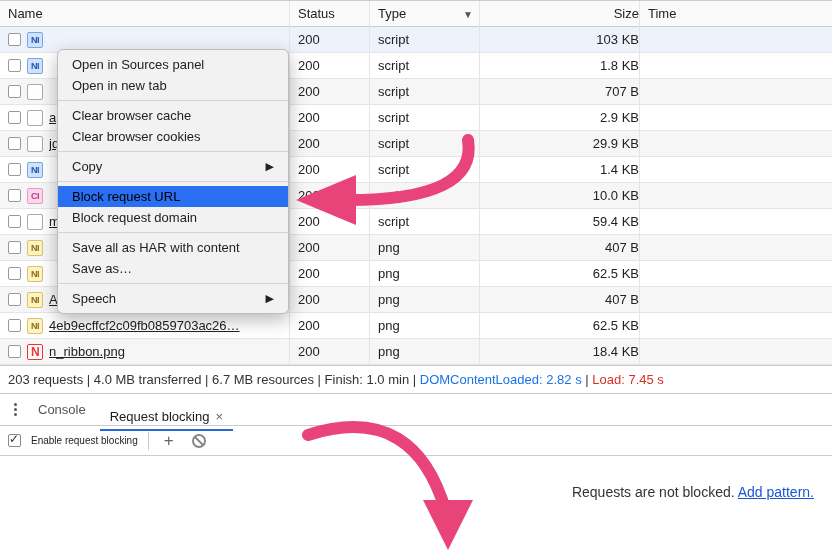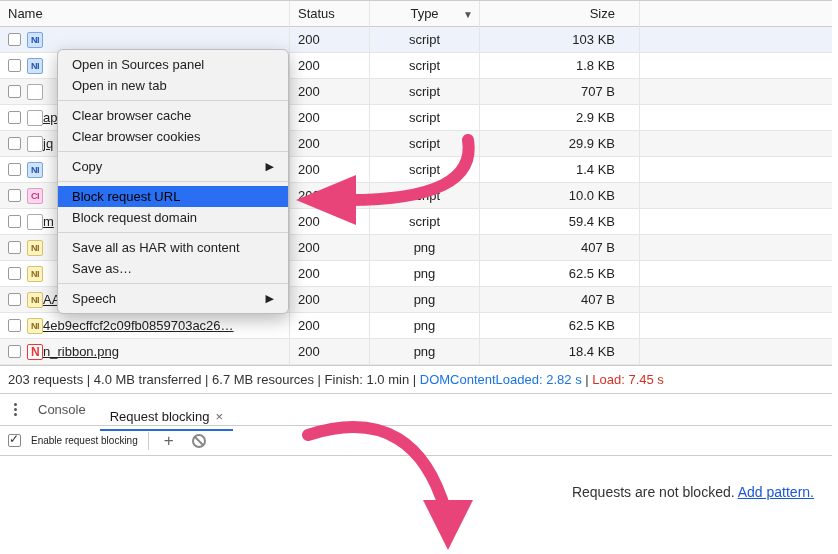--- a/index.html
+++ b/index.html
@@ -39,39 +39,40 @@
     border-right: 1px solid #e5e5e5;
     white-space: nowrap;
     overflow: hidden;
     text-overflow: ellipsis;
     height: 26px;
     display: flex;
     align-items: center;
   }
   .col-name   { width: 290px; }
   .col-status { width: 80px; }
-  .col-type   { width: 110px; justify-content: center; }
-  .col-size   { width: 160px; justify-content: flex-end; padding-right: 24px; }
+  .col-type   { width: 110px; }
+  .col-size   { width: 160px; justify-content: flex-end; padding-right: 0; }
   .col-time   { flex: 1; border-right: none; }
   .net-body { }
   .net-row { height: 26px; }
   .net-row.alt { background: #f6f6f6; }
   .net-row.sel { background: #eef3fb; }
   .chk {
     width: 13px; height: 13px;
     border: 1px solid #999;
     border-radius: 2px;
     margin-right: 6px;
     flex: 0 0 13px;
     background: #fff;
   }
   .ficon {
     width: 16px; height: 16px;
     border: 1px solid;
     border-radius: 2px;
+    margin-right: 6px;
     flex: 0 0 16px;
     display: flex; align-items: center; justify-content: center;
     font-size: 9px; font-weight: 700;
     font-family: Arial, sans-serif;
     letter-spacing: -0.5px;
   }
   .ficon.blue   { background: #cfe3ff; border-color: #7aa7e0; color: #2255aa; }
   .ficon.yellow { background: #fff3bf; border-color: #d7c36a; color: #8a6d1d; }
   .ficon.pink   { background: #ffd6ec; border-color: #e59ac7; color: #b3408b; }
   .ficon.plain  { background: #fff; border-color: #aaa; color: #777; }
@@ -187,20 +188,21 @@
 
 <div class="net-panel">
   <div class="net-header">
     <div class="cell col-name">Name</div>
     <div class="cell col-status">Status</div>
     <div class="cell col-type">
         <span>Type</span>
         <span class="sort-arrow">▼</span>
       </div>
     <div class="cell col-size">Size</div>
+    <div class="cell col-time">Time</div>
   </div>
   <div class="net-body" id="net-body">
       <div class="net-row sel">
         <div class="cell col-name">
           <div class="chk"></div>
           <div class="ficon blue">NI</div>
           <div class="name-text"></div>
         </div>
         <div class="cell col-status">200</div>
         <div class="cell col-type">script</div>

